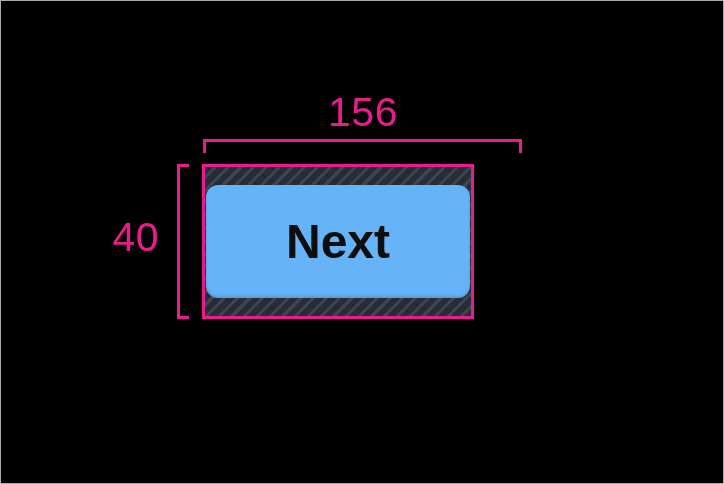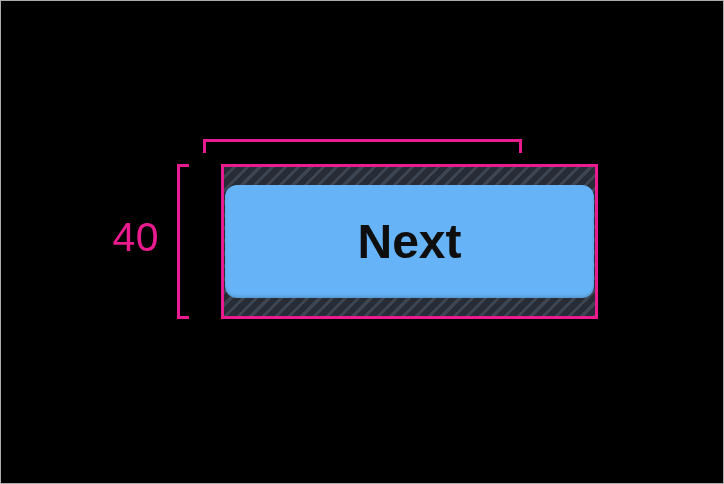--- a/index.html
+++ b/index.html
@@ -55,24 +55,23 @@
     left:176px;top:163px;width:12px;height:155px;
     box-sizing:border-box;
     border-left:3px solid var(--accent);
     border-top:3px solid var(--accent);
     border-bottom:3px solid var(--accent);
   }
 
   
   .widget-box{
     position:absolute;
-    left:201px;top:163px;width:377px;height:155px;
+    left:201px;top:163px;width:272px;height:155px;
     box-sizing:border-box;
     border:3px solid var(--accent);
-    margin-left:19px;
   }
   .hatch{
     position:absolute;inset:0;
     background:repeating-linear-gradient(
       135deg,
       var(--hatch-stripe) 0 6px,
       var(--hatch-base) 6px 9px
     );
   }
   .next-button{
@@ -90,20 +89,21 @@
     font-weight:600;
     line-height:1;
     user-select:none;
   }
 </style>
 </head>
 <body>
 
 <div class="canvas">
 
+  <div class="dim-label width-label">156</div>
 
   <div class="width-bracket"></div>
 
   <div class="dim-label height-label">40</div>
 
   <div class="height-bracket"></div>
 
   <div class="widget-box">
     <div class="hatch"></div>
     <div class="next-button">

